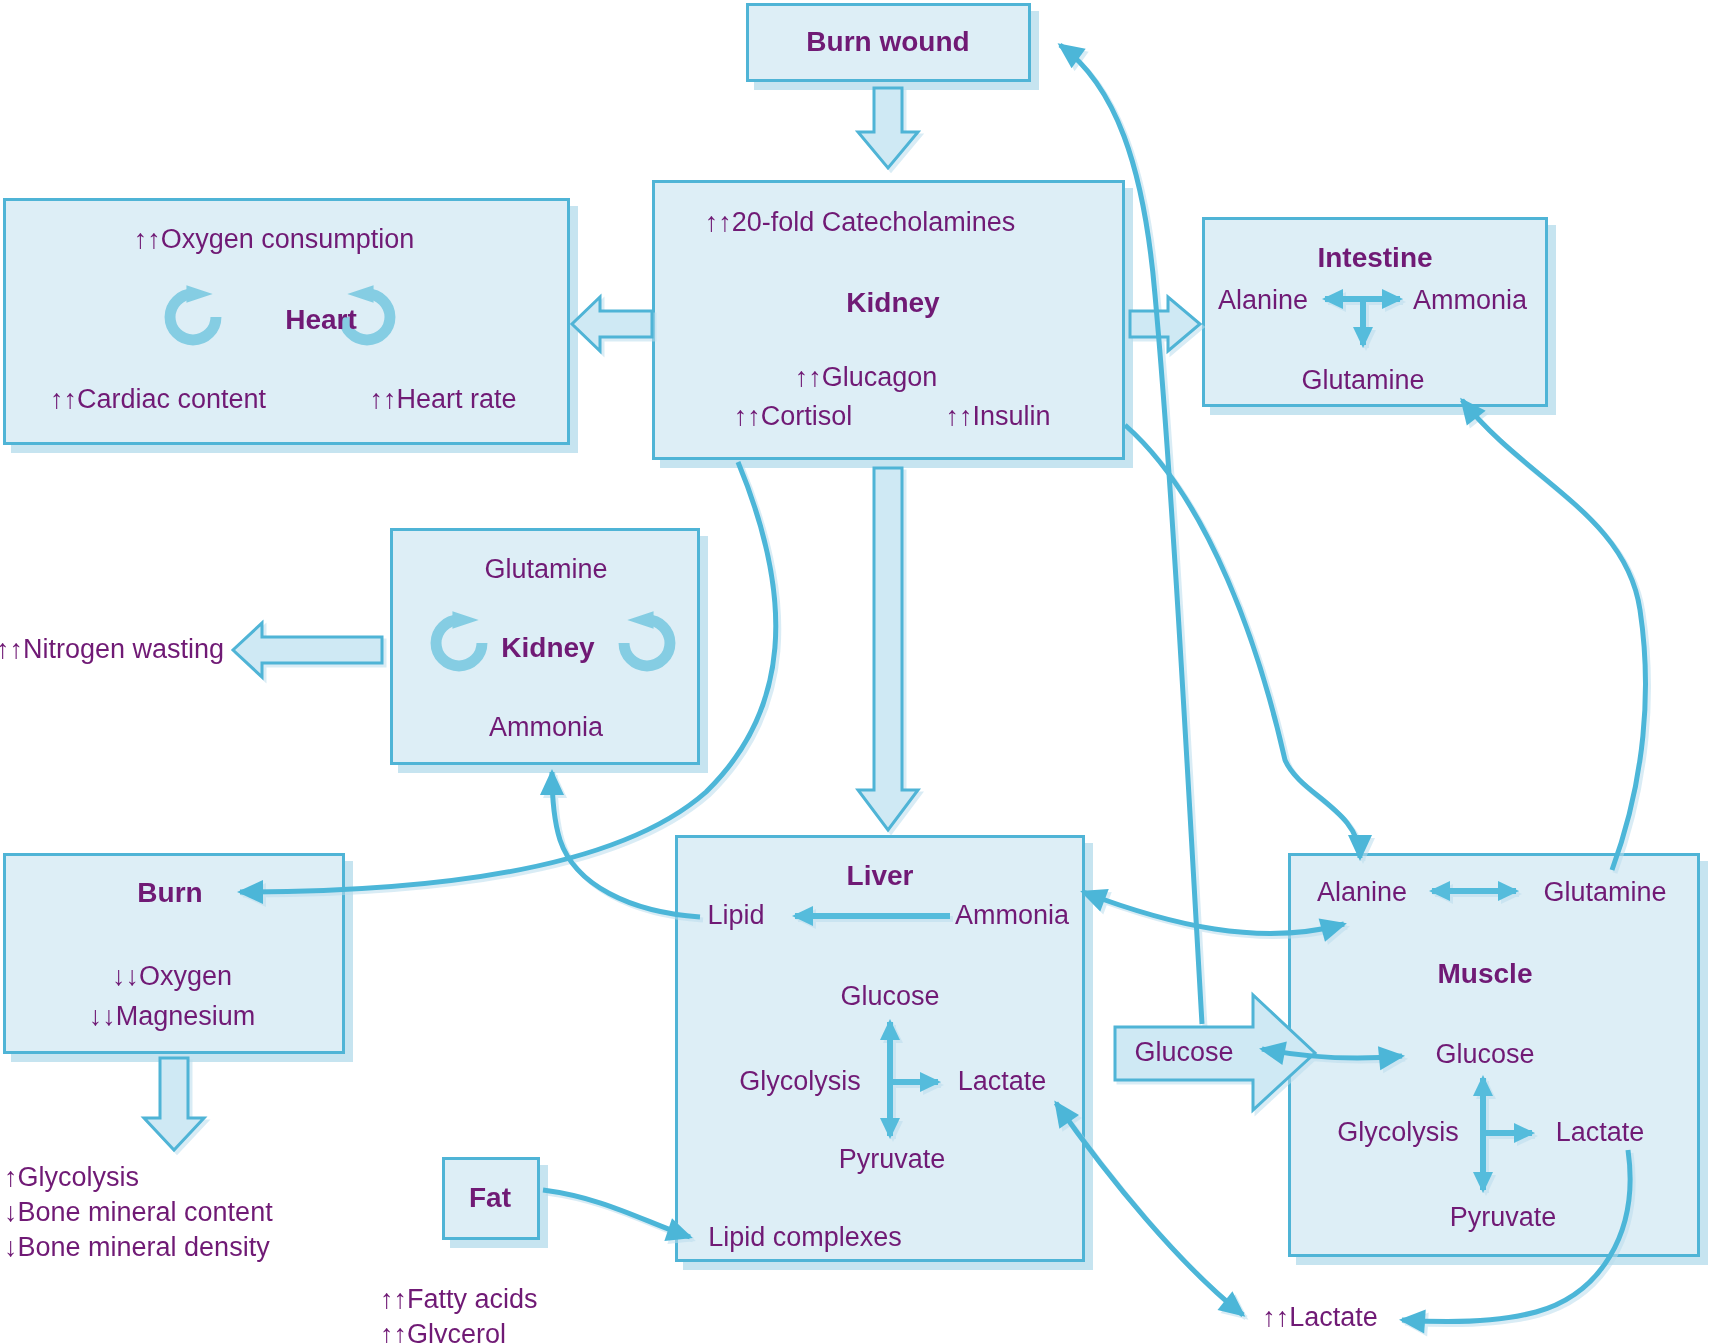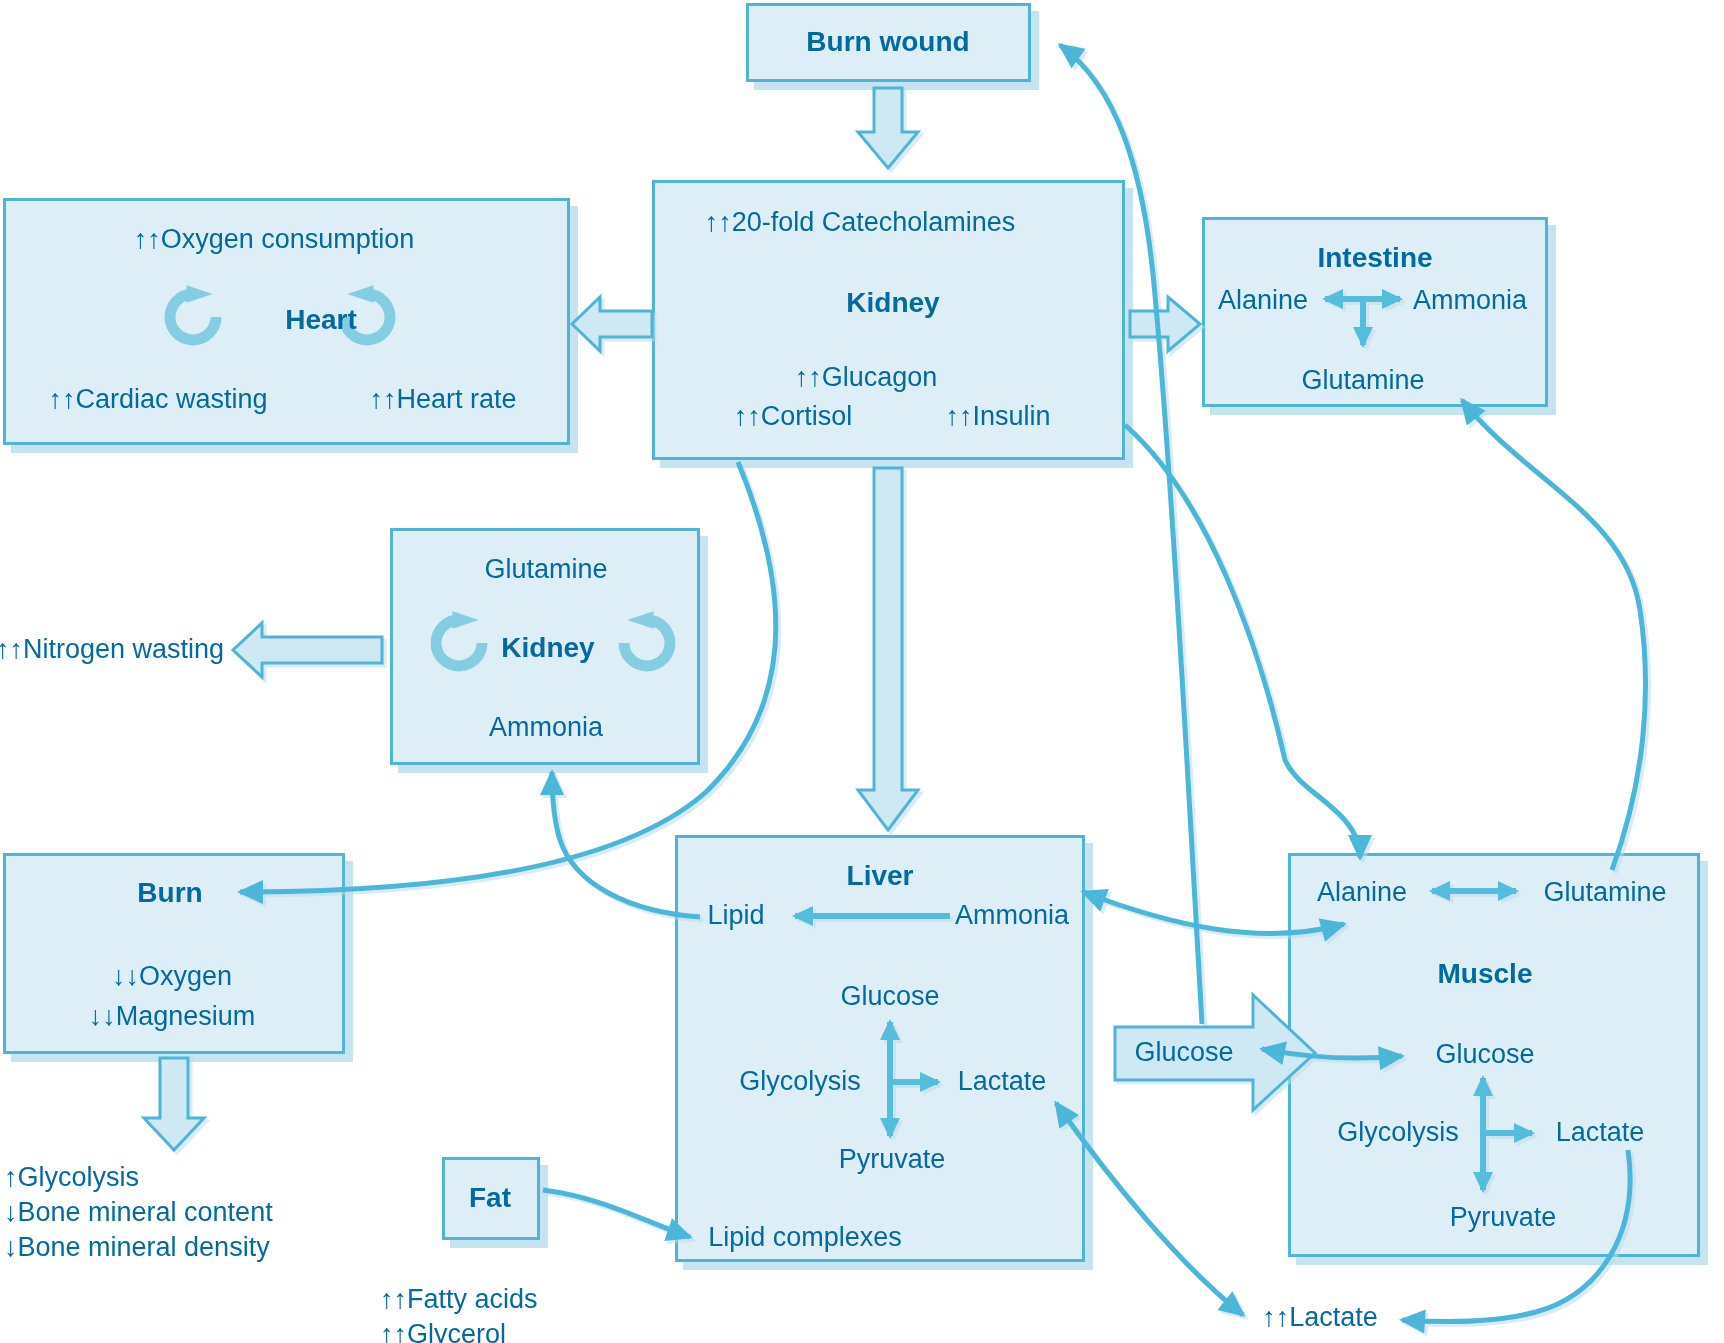--- a/index.html
+++ b/index.html
@@ -1,18 +1,18 @@
 <!DOCTYPE html>
 <html><head>
 <meta charset="utf-8">
 <style>
   html,body{margin:0;padding:0;background:#ffffff;}
   #canvas{
     position:relative;width:1724px;height:1343px;background:#ffffff;
-    font-family:"Liberation Sans","DejaVu Sans",sans-serif;color:#0369a1;overflow:hidden;border-radius:11px;
+    font-family:"Liberation Sans","DejaVu Sans",sans-serif;color:#701a75;overflow:hidden;border-radius:11px;
   }
   .box{
     position:absolute;background:#ddeef6;border:3px solid #4fb4d6;
     box-shadow:8px 8px 0 0 #c6e4f0;box-sizing:border-box;
   }
   .t,.tb,.tl{position:absolute;white-space:nowrap;transform:translate(-50%,-50%);
     font-size:27px;line-height:1.1;z-index:6;}
   .tb{font-weight:bold;font-size:28px;}
   .tl{transform:translate(0,-50%);}
   #wires{position:absolute;left:0;top:0;z-index:4;pointer-events:none;
@@ -107,21 +107,21 @@
   <span class="tb" style="left:888px;top:42px;">Burn wound</span>
 
   <span class="t" style="left:860px;top:223px;">↑↑20-fold Catecholamines</span>
   <span class="tb" style="left:893px;top:303px;">Kidney</span>
   <span class="t" style="left:866px;top:378px;">↑↑Glucagon</span>
   <span class="t" style="left:793px;top:417px;">↑↑Cortisol</span>
   <span class="t" style="left:998px;top:417px;">↑↑Insulin</span>
 
   <span class="t" style="left:274px;top:240px;text-align:center;">↑↑Oxygen consumption</span>
   <span class="tb" style="left:277px;top:320px;margin-left:44px;">Heart</span>
-  <span class="t" style="left:158px;top:400px;">↑↑Cardiac wasting</span>
+  <span class="t" style="left:158px;top:400px;">↑↑Cardiac content</span>
   <span class="t" style="left:443px;top:400px;">↑↑Heart rate</span>
 
   <span class="tb" style="left:1375px;top:258px;">Intestine</span>
   <span class="t" style="left:1263px;top:301px;">Alanine</span>
   <span class="t" style="left:1470px;top:301px;">Ammonia</span>
   <span class="t" style="left:1363px;top:381px;">Glutamine</span>
 
   <span class="t" style="left:546px;top:570px;">Glutamine</span>
   <span class="tb" style="left:548px;top:648px;">Kidney</span>
   <span class="t" style="left:546px;top:728px;">Ammonia</span>

